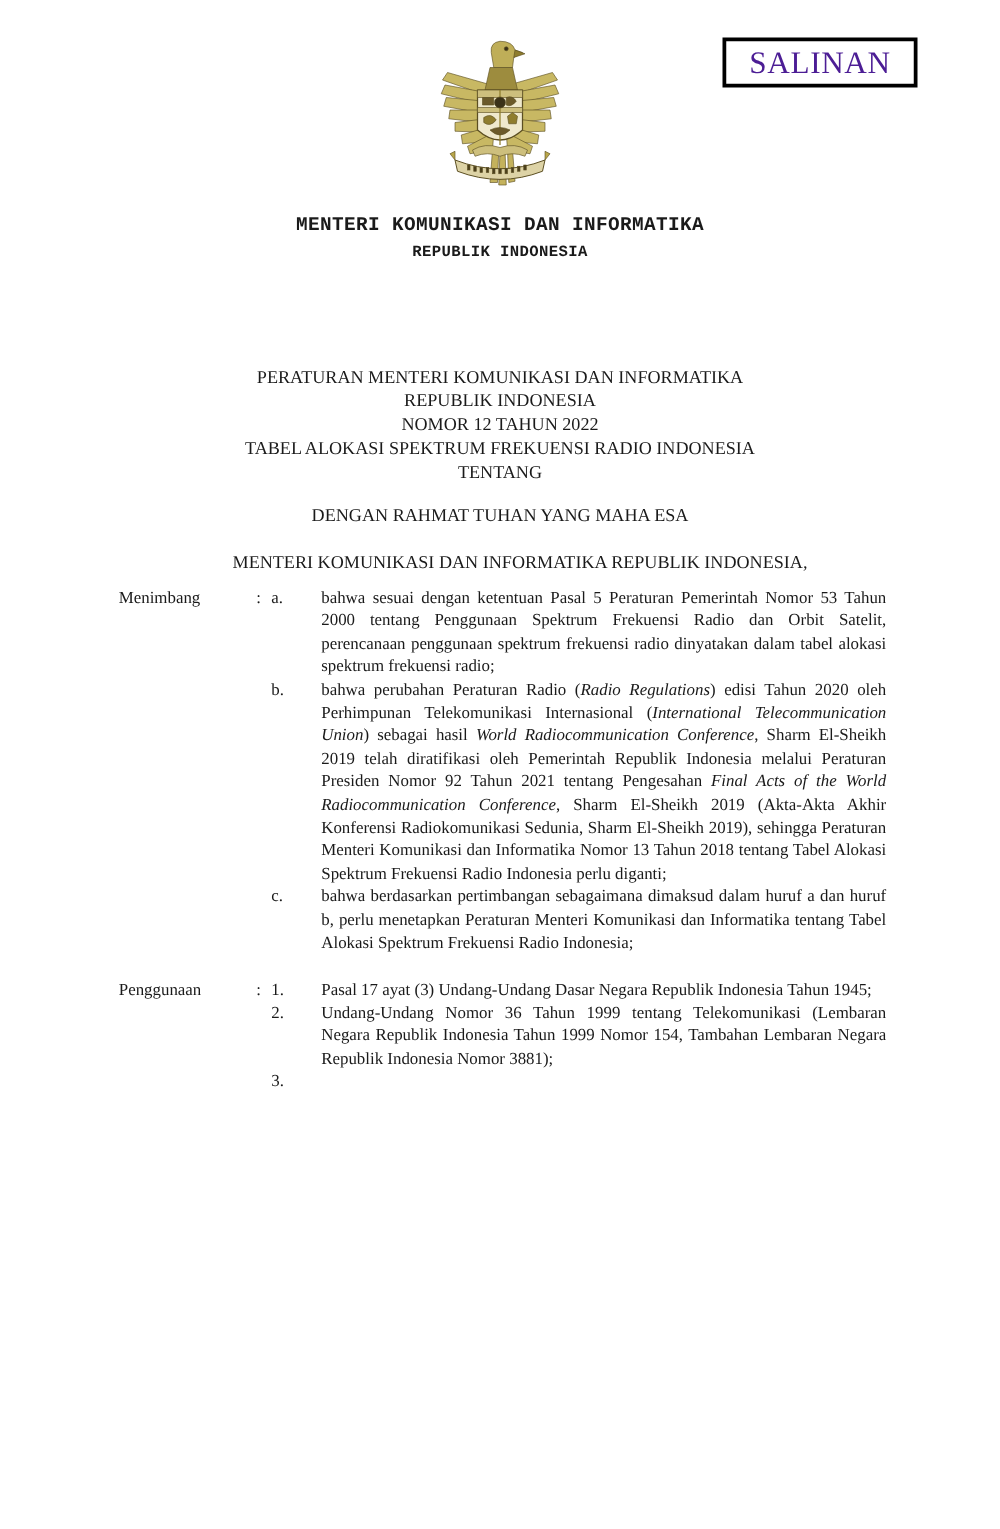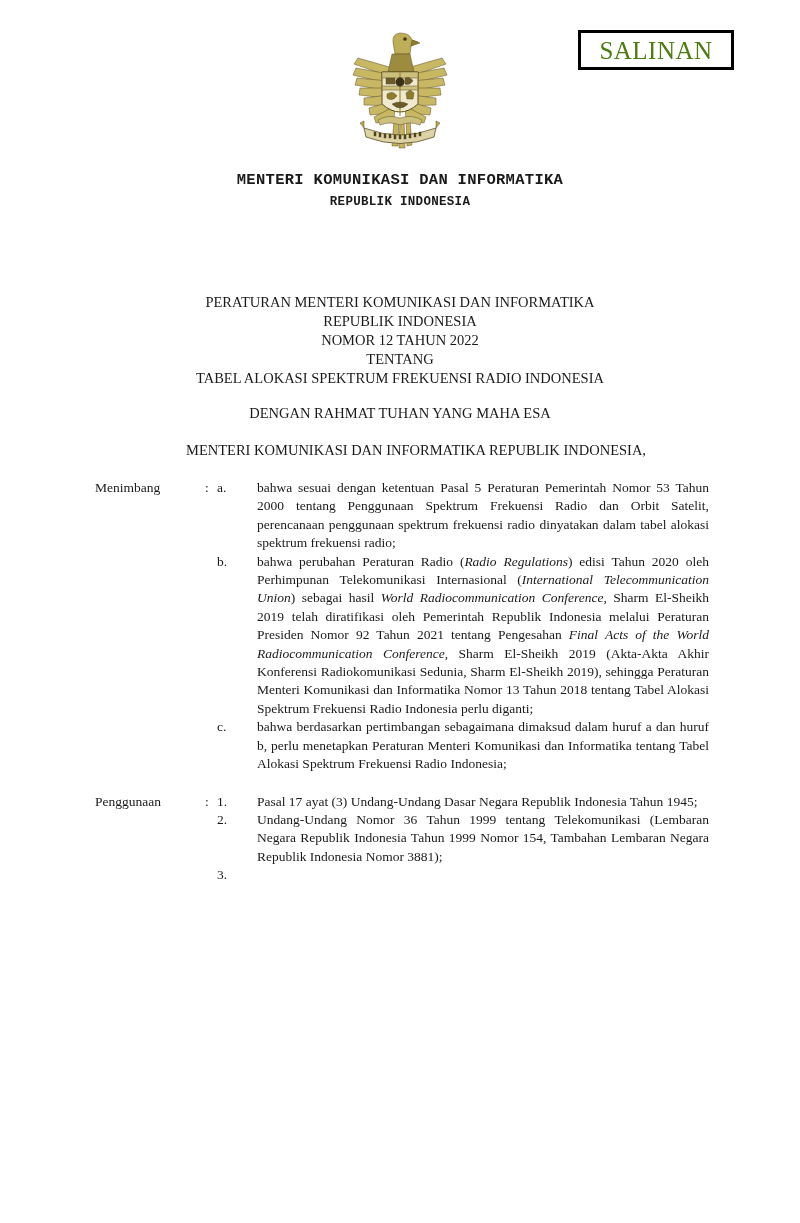--- a/index.html
+++ b/index.html
@@ -27,21 +27,21 @@
     box-sizing: border-box;
     display: flex;
     align-items: center;
     justify-content: center;
     background: #ffffff;
   }
   .salinan-text {
     font-family: "Liberation Serif", serif;
     font-size: 25px;
     letter-spacing: 0.5px;
-    color: #4d7c0f;
+    color: #4c1d95;
     line-height: 1;
   }
 
   
   .emblem-wrap {
     position: absolute;
     left: 0;
     top: 28px;
     width: 800px;
     display: flex;
@@ -104,21 +104,21 @@
     width: 800px;
     text-align: center;
     font-size: 14.5px;
     line-height: 19px;
   }
 
   
   .clauses {
     position: absolute;
     left: 0;
-    top: 479px;
+    top: 469px;
     width: 800px;
   }
   .section { margin-bottom: 19px; }
 
   .clause-row {
     display: flex;
     align-items: flex-start;
   }
   .label-cell {
     width: 110px;
@@ -228,22 +228,22 @@
 
 <div class="ministry-header">
   <div class="ministry-line1">MENTERI KOMUNIKASI DAN INFORMATIKA</div>
   <div class="ministry-line2">REPUBLIK INDONESIA</div>
 </div>
 
 <div class="title-block">
   <div>PERATURAN MENTERI KOMUNIKASI DAN INFORMATIKA</div>
   <div>REPUBLIK INDONESIA</div>
   <div>NOMOR 12 TAHUN 2022</div>
+  <div>TABEL ALOKASI SPEKTRUM FREKUENSI RADIO INDONESIA</div>
   <div>TENTANG</div>
-  <div>TABEL ALOKASI SPEKTRUM FREKUENSI RADIO INDONESIA</div>
 </div>
 
 <div class="invocation">DENGAN RAHMAT TUHAN YANG MAHA ESA</div>
 <div class="authority">MENTERI KOMUNIKASI DAN INFORMATIKA REPUBLIK INDONESIA,</div>
 
 <div class="clauses" id="clauses-root">
     <div class="section">
       <div class="clause-row">
         <div class="label-cell">Menimbang</div>
         <div class="colon-cell">:</div>

